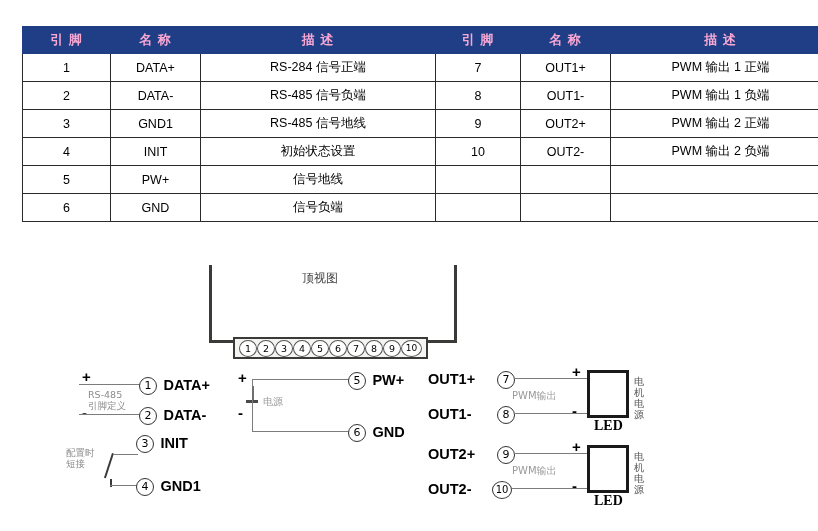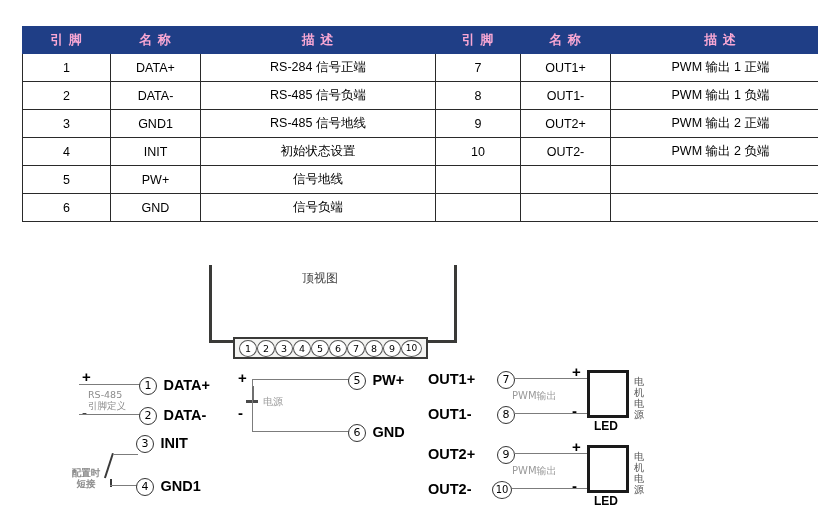--- a/index.html
+++ b/index.html
@@ -136,21 +136,21 @@
   }
 
   
   .load-box{
     width:42px;height:48px;
     border:3px solid #1a1a1a;background:#fff;
     box-sizing:border-box;
     padding:3px 0 0 4px;
   }
   .load-box .cn{font-size:10px;color:#555;line-height:11px;font-family:"DejaVu Sans",sans-serif;margin-left:40px;}
-  .load-box .led{font-size:12px;font-weight:bold;line-height:12px;font-family:Liberation Sans, sans-serif;}
+  .load-box .led{font-size:14px;font-weight:bold;line-height:12px;font-family:Liberation Serif, serif;}
 
   
   .bat-long{width:0;height:16px;border-left:2px solid #6f6f6f;}
   .bat-short{width:12px;height:0;border-top:3px solid #4a4a4a;}
 </style>
 </head>
 <body>
 
 <div class="page">
 
@@ -252,21 +252,21 @@
     <div class="dg" style="left:139px;top:128px;">
       <span class="circ">1</span>
       <span class="sig-label" style="margin-left:2px;">DATA+</span>
     </div>
 
     <div class="dg" style="left:139px;top:158px;">
       <span class="circ">2</span>
       <span class="sig-label" style="margin-left:2px;">DATA-</span>
     </div>
 
-    <div class="dg small-cn" style="left:66px;top:219px;width:40px;text-align:center;font-weight:bold;">
+    <div class="dg small-cn" style="left:66px;top:199px;width:40px;text-align:left;">
       <div>配置时</div>
       <div>短接</div>
     </div>
 
     <div class="dg" style="left:110px;top:203px;width:26px;height:36px;">
       <div style="position:absolute;left:2px;top:2px;width:0;height:26px;border-left:2px solid #3a3a3a;transform:rotate(18deg);transform-origin:top left;"></div>
       <div style="position:absolute;left:0px;top:28px;width:0;height:8px;border-left:2px solid #3a3a3a;"></div>
     </div>
     <div class="dg wire-h" style="left:114px;top:206px;width:24px;"></div>
     <div class="dg wire-h" style="left:110px;top:237px;width:28px;"></div>

